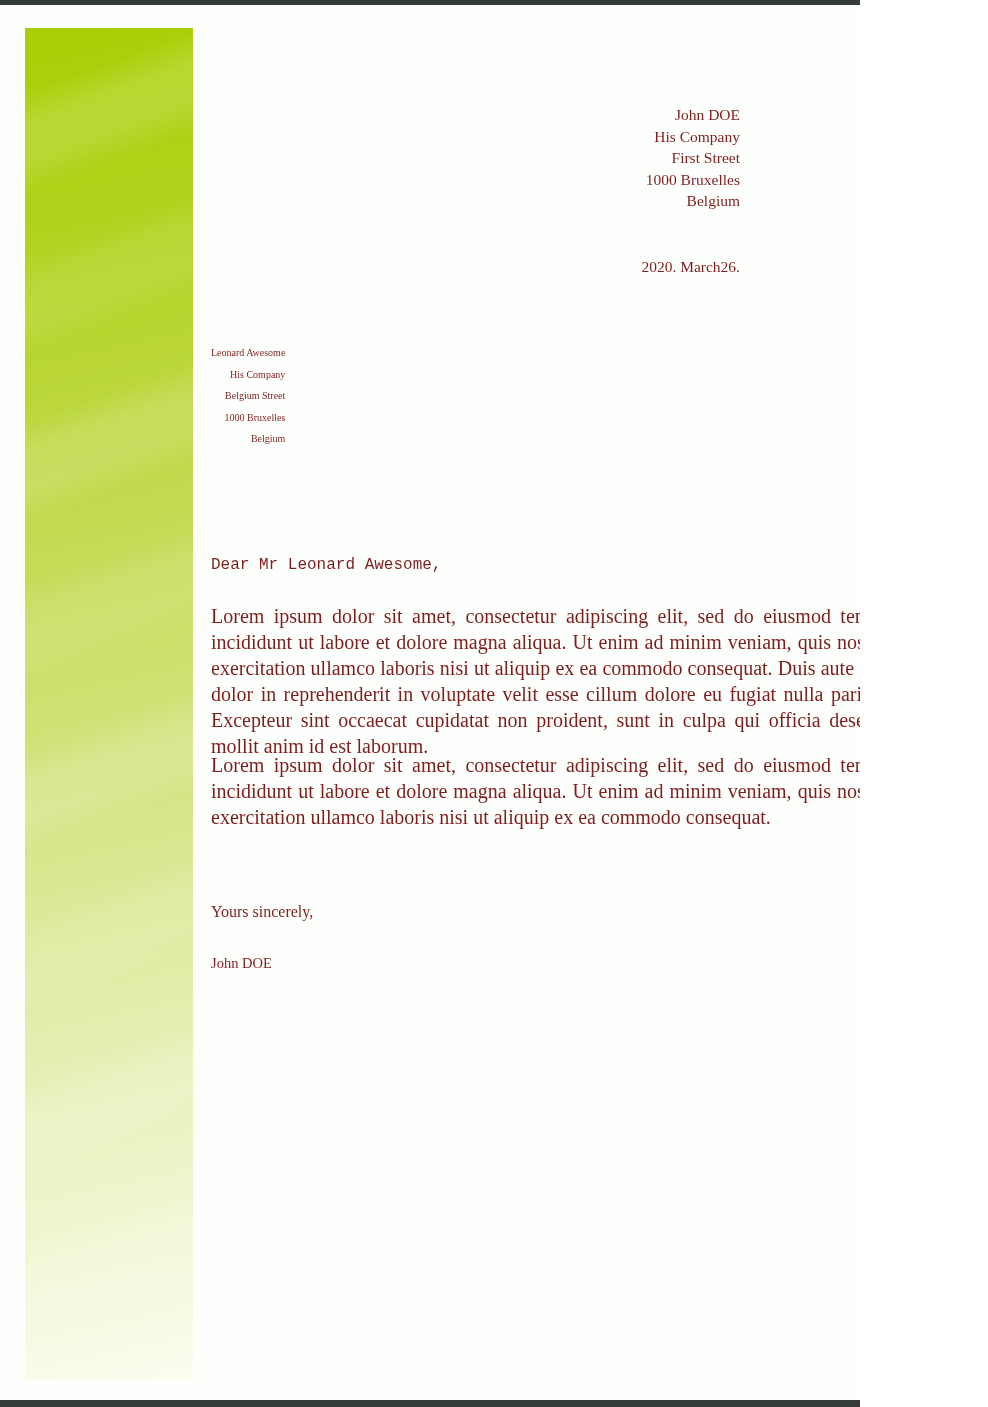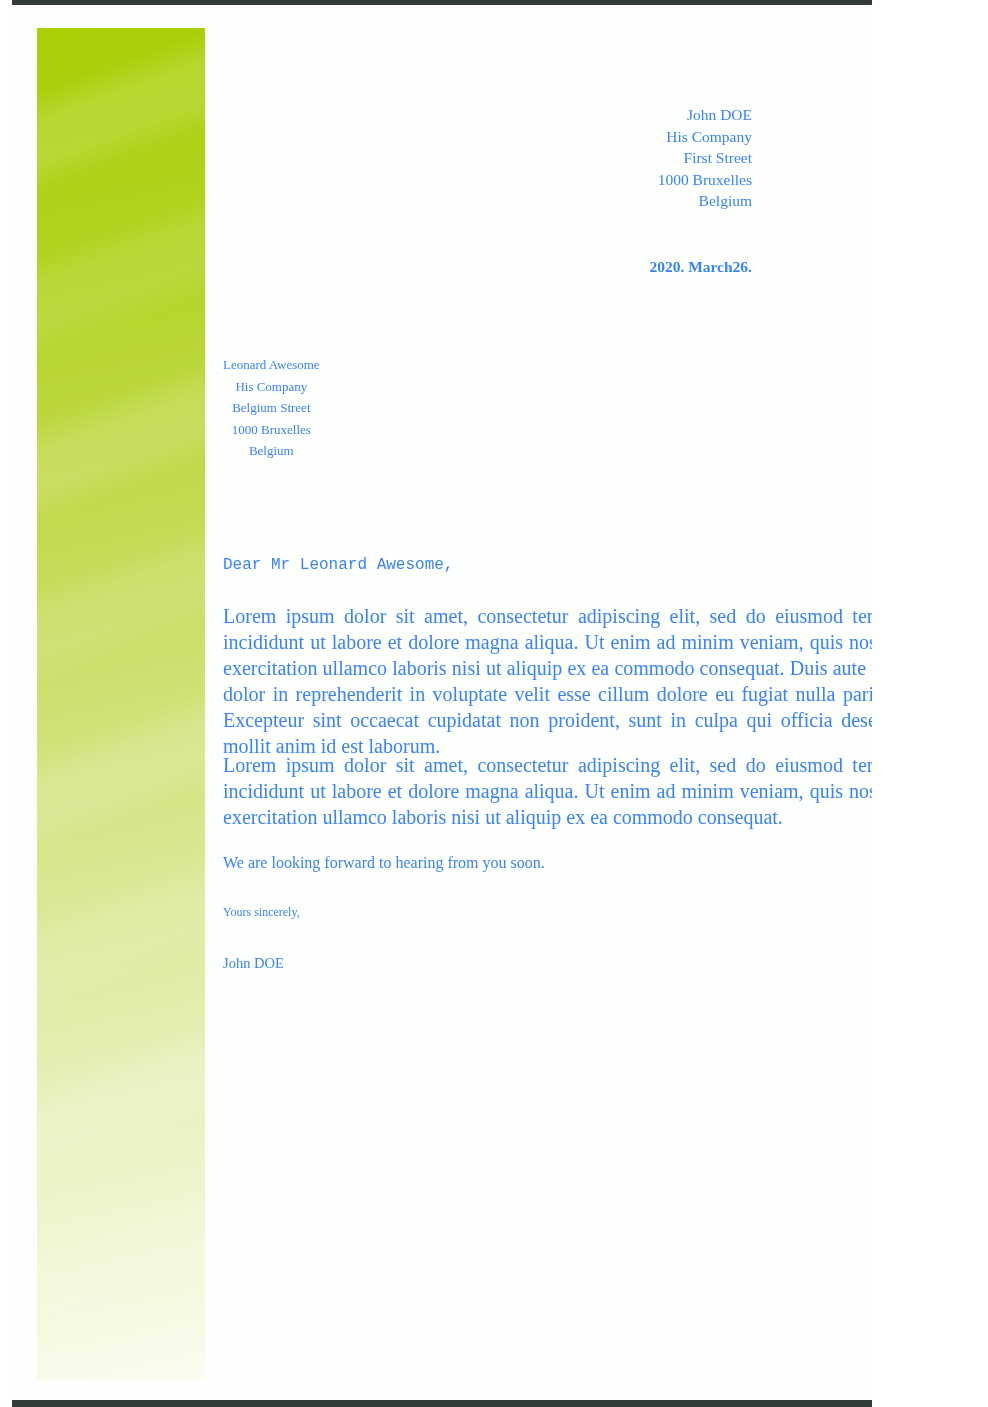--- a/index.html
+++ b/index.html
@@ -7,22 +7,21 @@
     padding: 0;
     background: #ffffff;
   }
   .page {
     position: relative;
     width: 860px;
     height: 1407px;
     background: #fdfffc;
     overflow: hidden;
     font-family: "Liberation Serif", "DejaVu Serif", serif;
-    color: #3b82f6;
-    margin-left: 12px;
+    color: #7f1d1d;
   }
   .border-top {
     position: absolute;
     left: 0; top: 0;
     width: 988px; height: 5px;
     background: #343b3b;
   }
   .border-bottom {
     position: absolute;
     left: 0; top: 1400px;
@@ -60,28 +59,27 @@
     font-size: 15.5px;
     line-height: 21.5px;
   }
   .date {
     position: absolute;
     top: 256px;
     right: 120px;
     text-align: left;
     font-size: 15.5px;
     line-height: 21.5px;
-    font-weight: bold;
   }
   .recipient {
     position: absolute;
     left: 211px;
-    top: 354px;
-    text-align: center;
-    font-size: 13px;
+    top: 342px;
+    text-align: right;
+    font-size: 10px;
     line-height: 21.5px;
   }
   .salutation {
     position: absolute;
     left: 211px;
     top: 552px;
     width: 686px;
     font-size: 16px;
     line-height: 26px;
     font-family: Liberation Mono, monospace;
@@ -102,21 +100,21 @@
     top: 850px;
     width: 686px;
     font-size: 16px;
     line-height: 26px;
   }
   .valediction {
     position: absolute;
     left: 211px;
     top: 899px;
     width: 686px;
-    font-size: 12px;
+    font-size: 16px;
     line-height: 26px;
   }
   .signature {
     position: absolute;
     left: 211px;
     top: 950px;
     width: 686px;
     font-size: 14.5px;
     line-height: 26px;
   }
@@ -147,21 +145,20 @@
     <div>1000 Bruxelles</div>
     <div>Belgium</div>
   </div>
 
   <div class="salutation">Dear Mr Leonard Awesome,</div>
 
   <div class="para para1">Lorem ipsum dolor sit amet, consectetur adipiscing elit, sed do eiusmod tempor incididunt ut labore et dolore magna aliqua. Ut enim ad minim veniam, quis nostrud exercitation ullamco laboris nisi ut aliquip ex ea commodo consequat. Duis aute irure dolor in reprehenderit in voluptate velit esse cillum dolore eu fugiat nulla pariatur. Excepteur sint occaecat cupidatat non proident, sunt in culpa qui officia deserunt mollit anim id est laborum.</div>
 
   <div class="para para2">Lorem ipsum dolor sit amet, consectetur adipiscing elit, sed do eiusmod tempor incididunt ut labore et dolore magna aliqua. Ut enim ad minim veniam, quis nostrud exercitation ullamco laboris nisi ut aliquip ex ea commodo consequat.</div>
 
-  <div class="closing">We are looking forward to hearing from you soon.</div>
 
   <div class="valediction">Yours sincerely,</div>
 
   <div class="signature">John DOE</div>
 
   <div class="border-bottom"></div>
 
 </div>
 
 </body></html>

